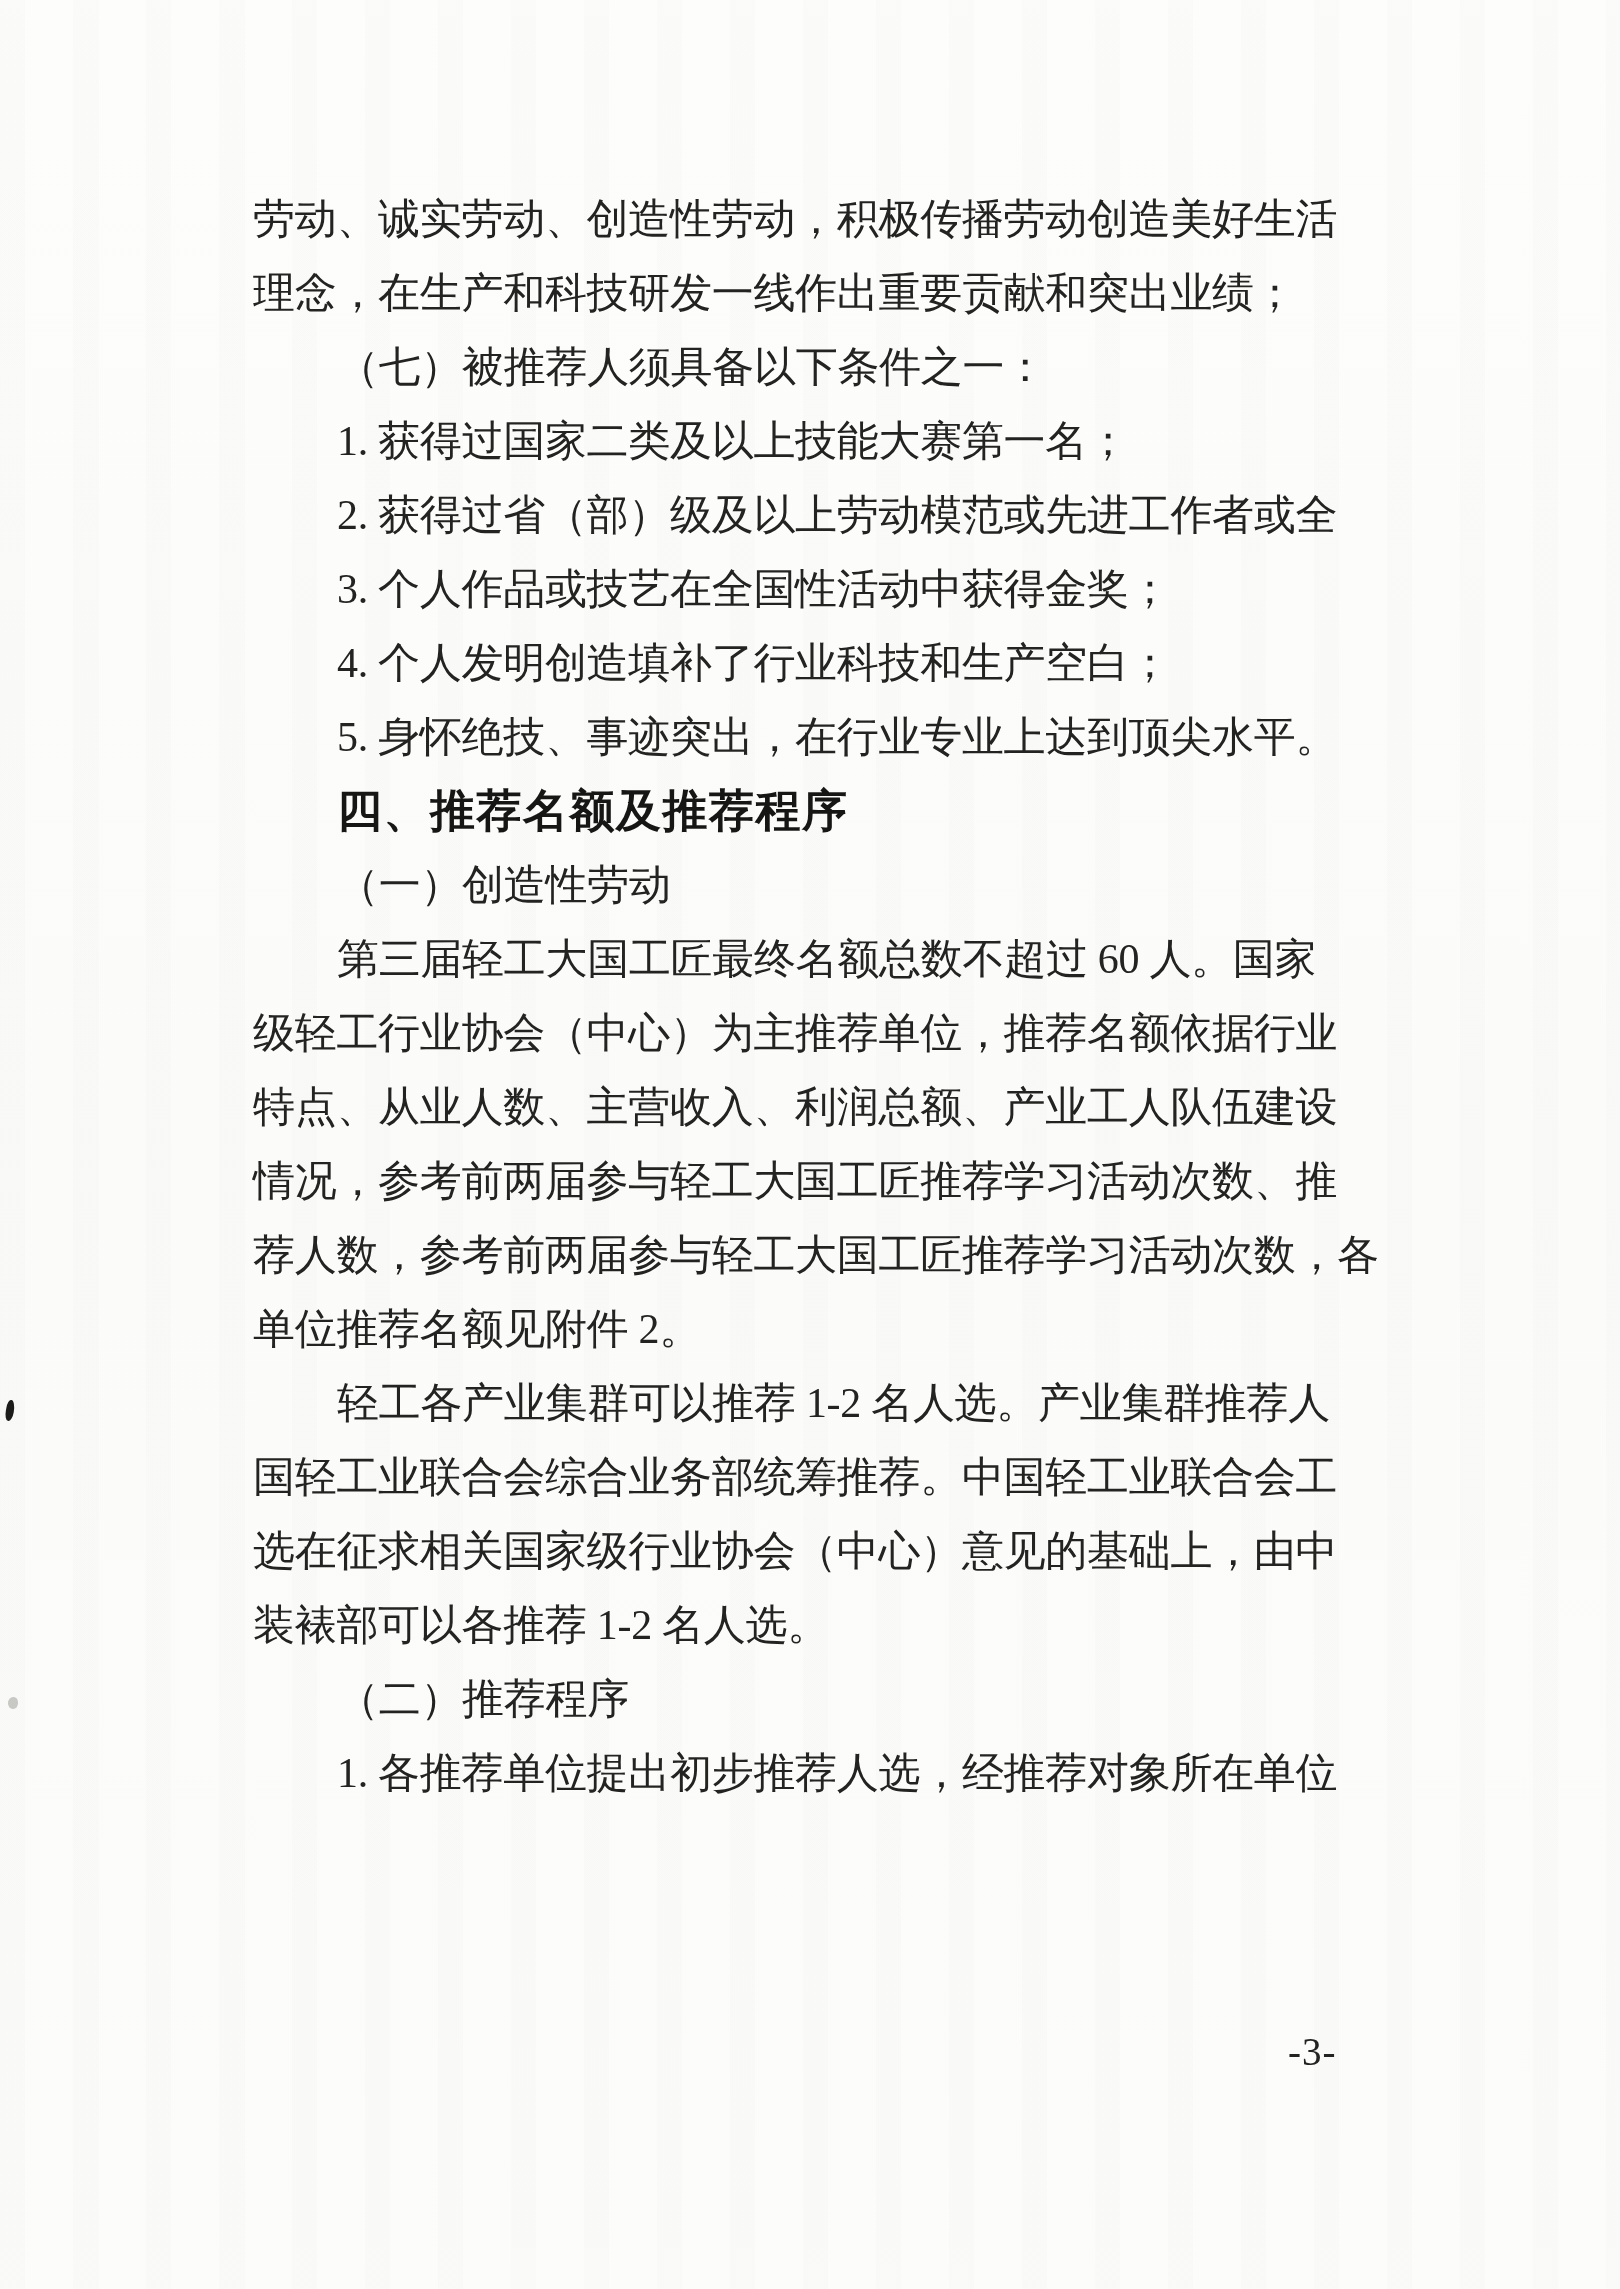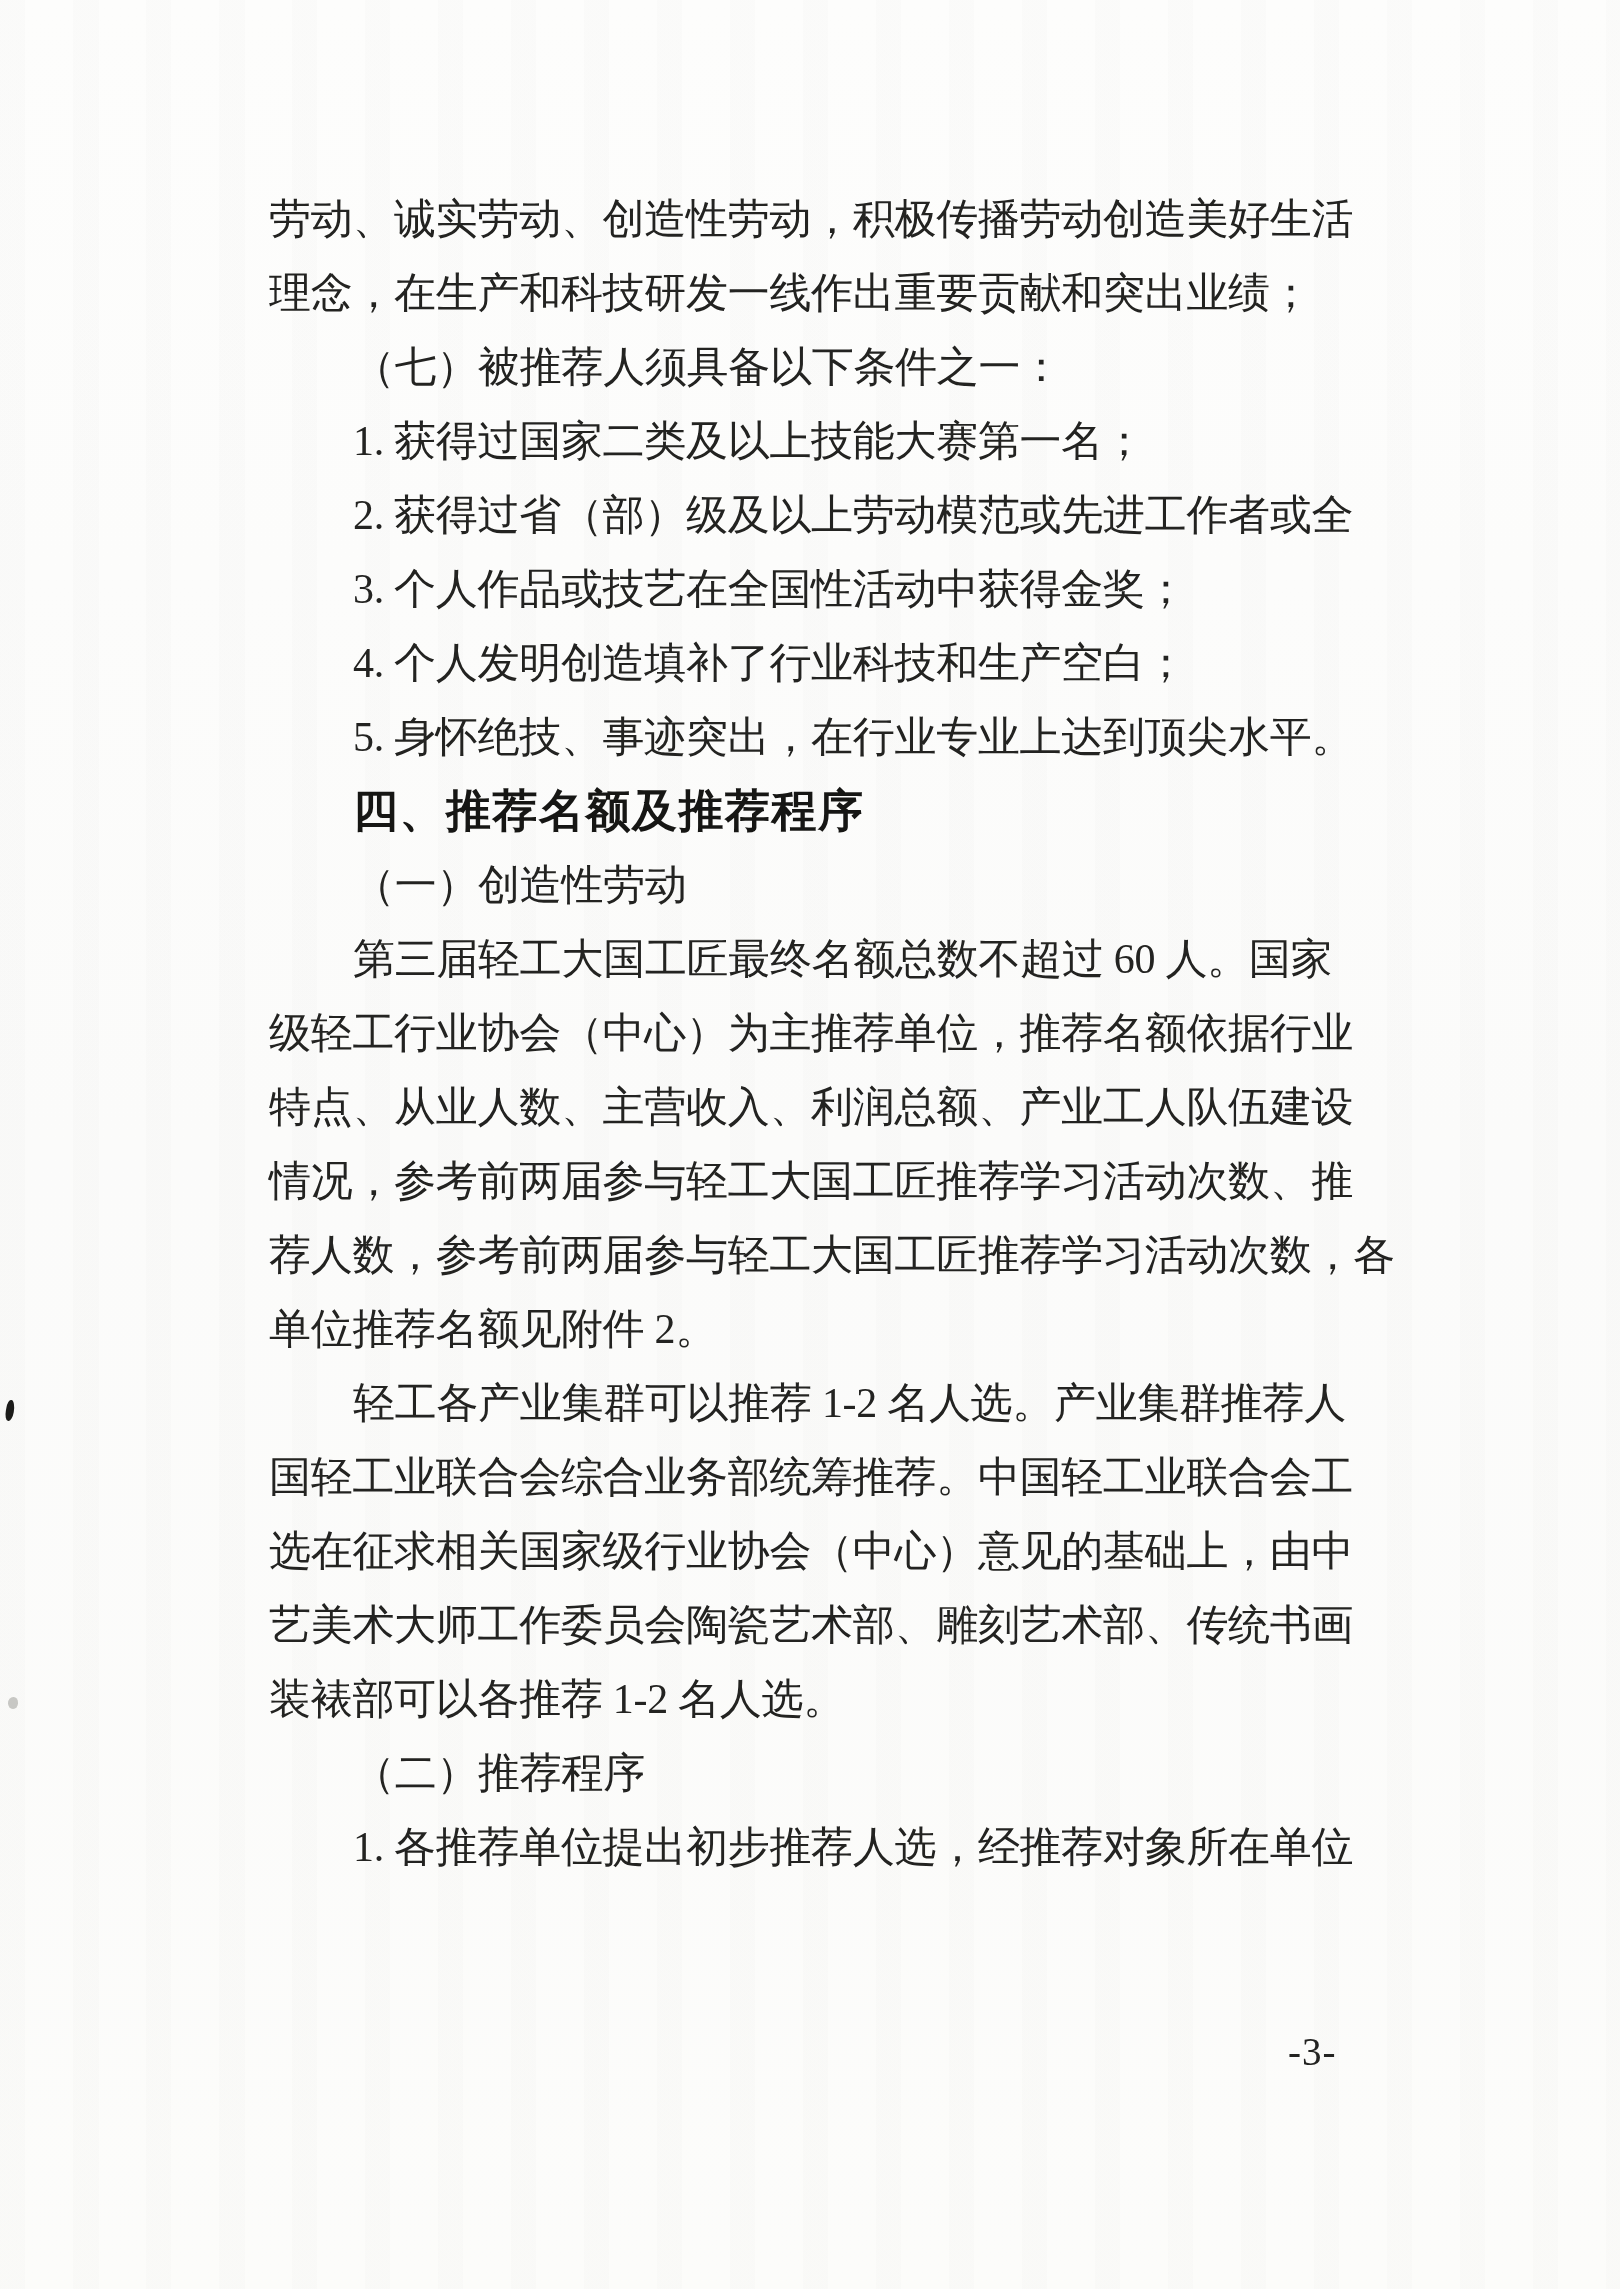--- a/index.html
+++ b/index.html
@@ -17,21 +17,21 @@
       repeating-linear-gradient(90deg,
         rgba(120,120,118,0.018) 0px, rgba(120,120,118,0.018) 25.5px,
         rgba(255,255,255,0) 25.5px, rgba(255,255,255,0) 73px),
       linear-gradient(180deg, #fdfdfc 0%, #fbfbfa 50%, #fcfcfa 100%);
     overflow: hidden;
     font-family: "Liberation Serif", "DejaVu Serif", serif;
     color: #222220;
   }
   .text-block {
     position: absolute;
-    left: 269px;
+    left: 253px;
     top: 182px;
     width: 1137px;
   }
   .line {
     font-size: 42px;
     line-height: 74px;
     height: 74px;
     letter-spacing: -0.3px;
     white-space: pre;
     color: #232321;
@@ -94,21 +94,20 @@
       <div class="line indent">（一）创造性劳动</div>
       <div class="line indent">第三届轻工大国工匠最终名额总数不超过 60 人。国家</div>
       <div class="line">级轻工行业协会（中心）为主推荐单位，推荐名额依据行业</div>
       <div class="line">特点、从业人数、主营收入、利润总额、产业工人队伍建设</div>
       <div class="line">情况，参考前两届参与轻工大国工匠推荐学习活动次数、推</div>
       <div class="line">荐人数，参考前两届参与轻工大国工匠推荐学习活动次数，各</div>
       <div class="line">单位推荐名额见附件 2。</div>
       <div class="line indent">轻工各产业集群可以推荐 1-2 名人选。产业集群推荐人</div>
       <div class="line">国轻工业联合会综合业务部统筹推荐。中国轻工业联合会工</div>
       <div class="line">选在征求相关国家级行业协会（中心）意见的基础上，由中</div>
-      <div class="line">艺美术大师工作委员会陶瓷艺术部、雕刻艺术部、传统书画</div>
       <div class="line">装裱部可以各推荐 1-2 名人选。</div>
       <div class="line indent">（二）推荐程序</div>
       <div class="line indent">1. 各推荐单位提出初步推荐人选，经推荐对象所在单位</div>
     </div>
   <div class="page-number">-3-</div>
   <div class="speck-a"></div>
   <div class="speck-b"></div>
 </div>
 
 

